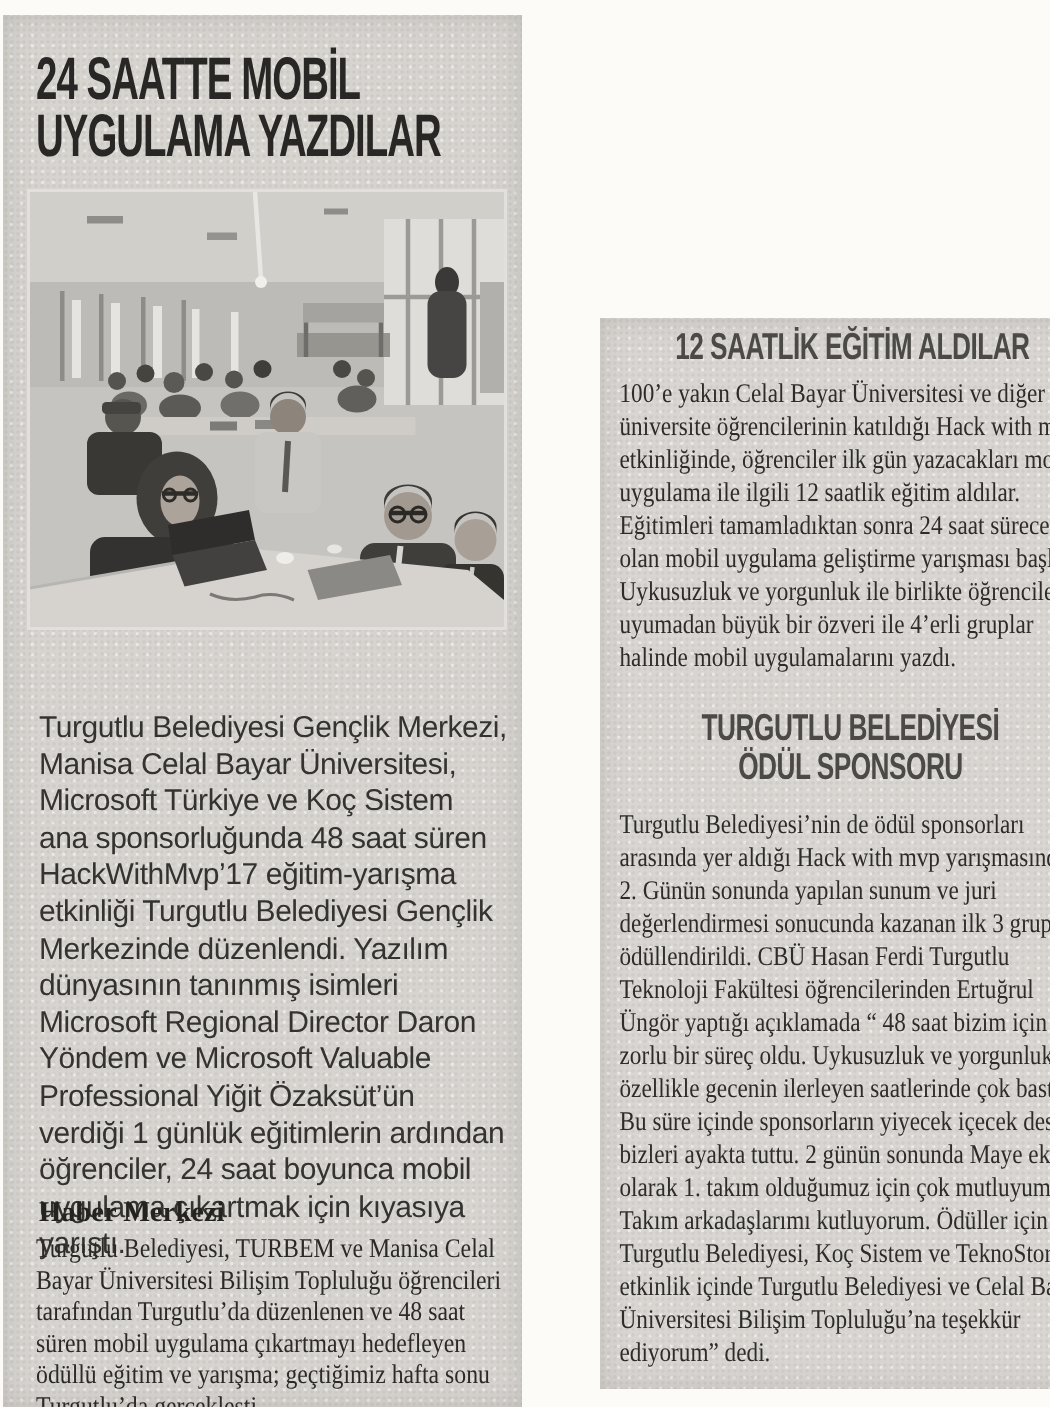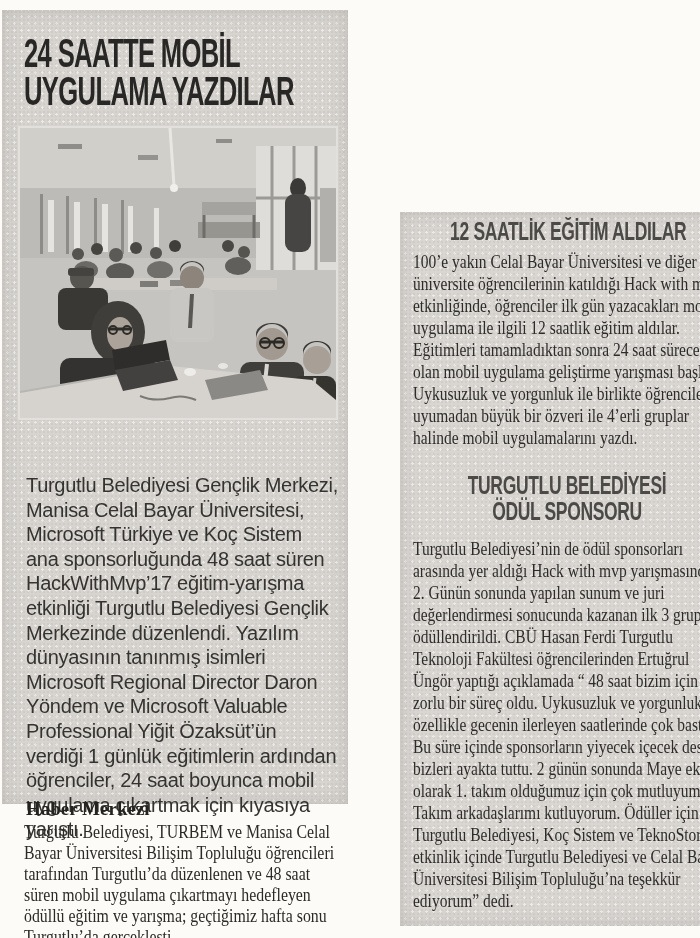--- a/index.html
+++ b/index.html
@@ -14,21 +14,21 @@
   .scan-block{
     position:absolute;
     background-color:#d7d4d0;
     background-image:
       radial-gradient(rgba(70,64,58,0.06) 1px, transparent 1.3px),
       radial-gradient(rgba(255,255,255,0.5) 1px, transparent 1.2px);
     background-size:4px 4px, 7px 7px;
     background-position:0 0, 2px 3px;
     box-shadow:inset 0 0 18px rgba(120,115,108,0.25);
   }
-  .left-block{left:2px;top:10px;width:346px;height:794px;}
+  .left-block{left:2px;top:10px;width:346px;height:928px;}
   .right-block{left:356px;top:212px;width:334px;height:714px;background-color:#d9d6d2;margin-left:44px;}
 
   
   .headline{
     position:absolute;left:22px;top:24px;width:480px;
     font-weight:bold;font-size:40px;line-height:38px;
     color:#282725;letter-spacing:-1px;
     transform:scaleX(0.64);transform-origin:left top;
     white-space:nowrap;
   }

